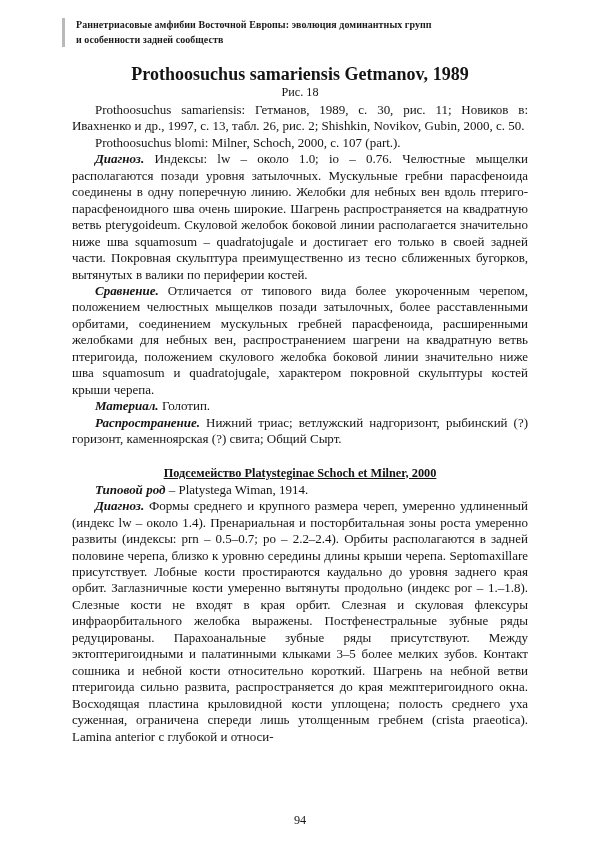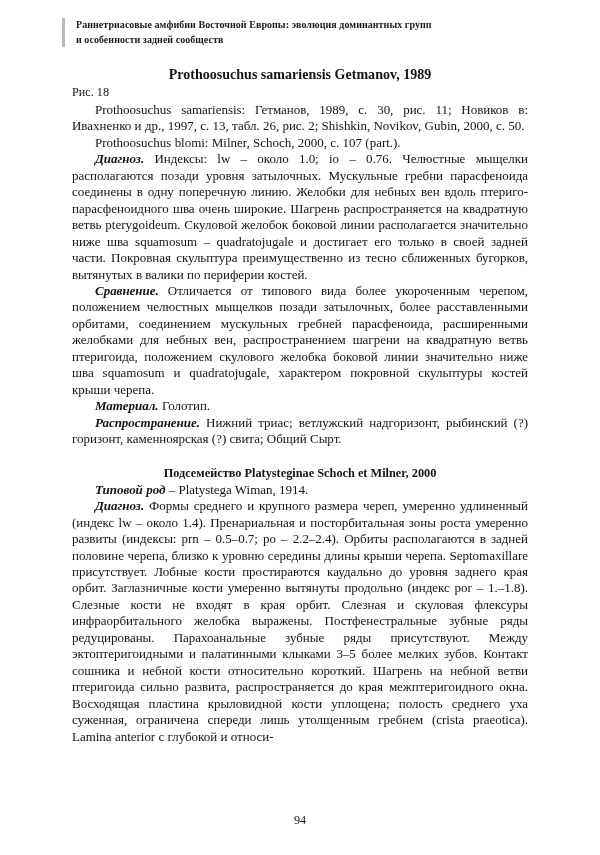--- a/index.html
+++ b/index.html
@@ -48,28 +48,29 @@
 
   
   .col {
     position: absolute;
     left: 72px;
     top: 66px;
     width: 456px;
   }
 
   h1.sp-title {
-    font-size: 14px;
+    font-size: 18px;
     font-weight: bold;
     text-align: center;
     margin: 0 0 1px 0;
     line-height: 17px;
     letter-spacing: 0.02px;
   }
   .fig-ref {
+    text-align: center;
     font-size: 12.2px;
     line-height: 16px;
     margin: 0 0 2px 0;
   }
 
   p.bt {
     margin: 0;
     font-size: 13px;
     line-height: 16.45px;
     text-align: justify;
@@ -85,20 +86,21 @@
     font-weight: bold;
     font-style: italic;
   }
 
   .subfam-head {
     margin: 17px 0 0 0;
     text-align: center;
     font-weight: bold;
     font-size: 12.3px;
     line-height: 17.2px;
+    text-decoration: underline;
   }
   .subfam-head .l2 { display: block; }
 
   
   .folio {
     position: absolute;
     left: 0;
     top: 812px;
     width: 600px;
     text-align: center;

